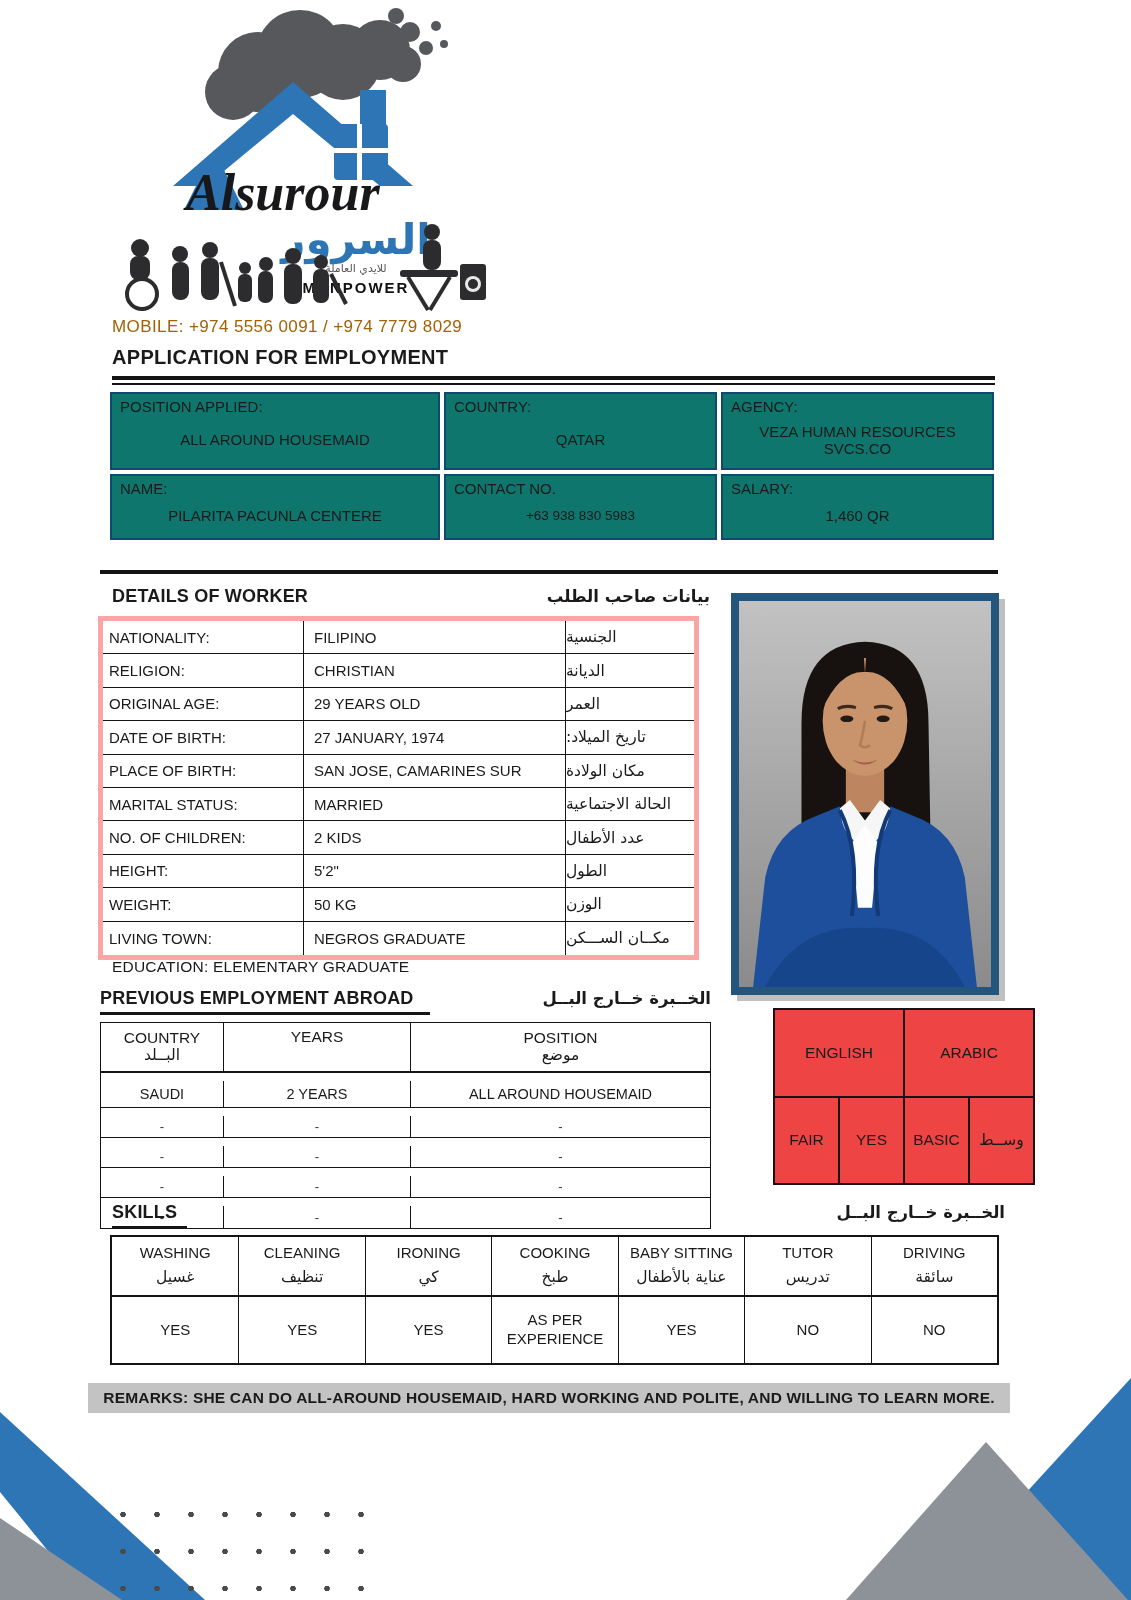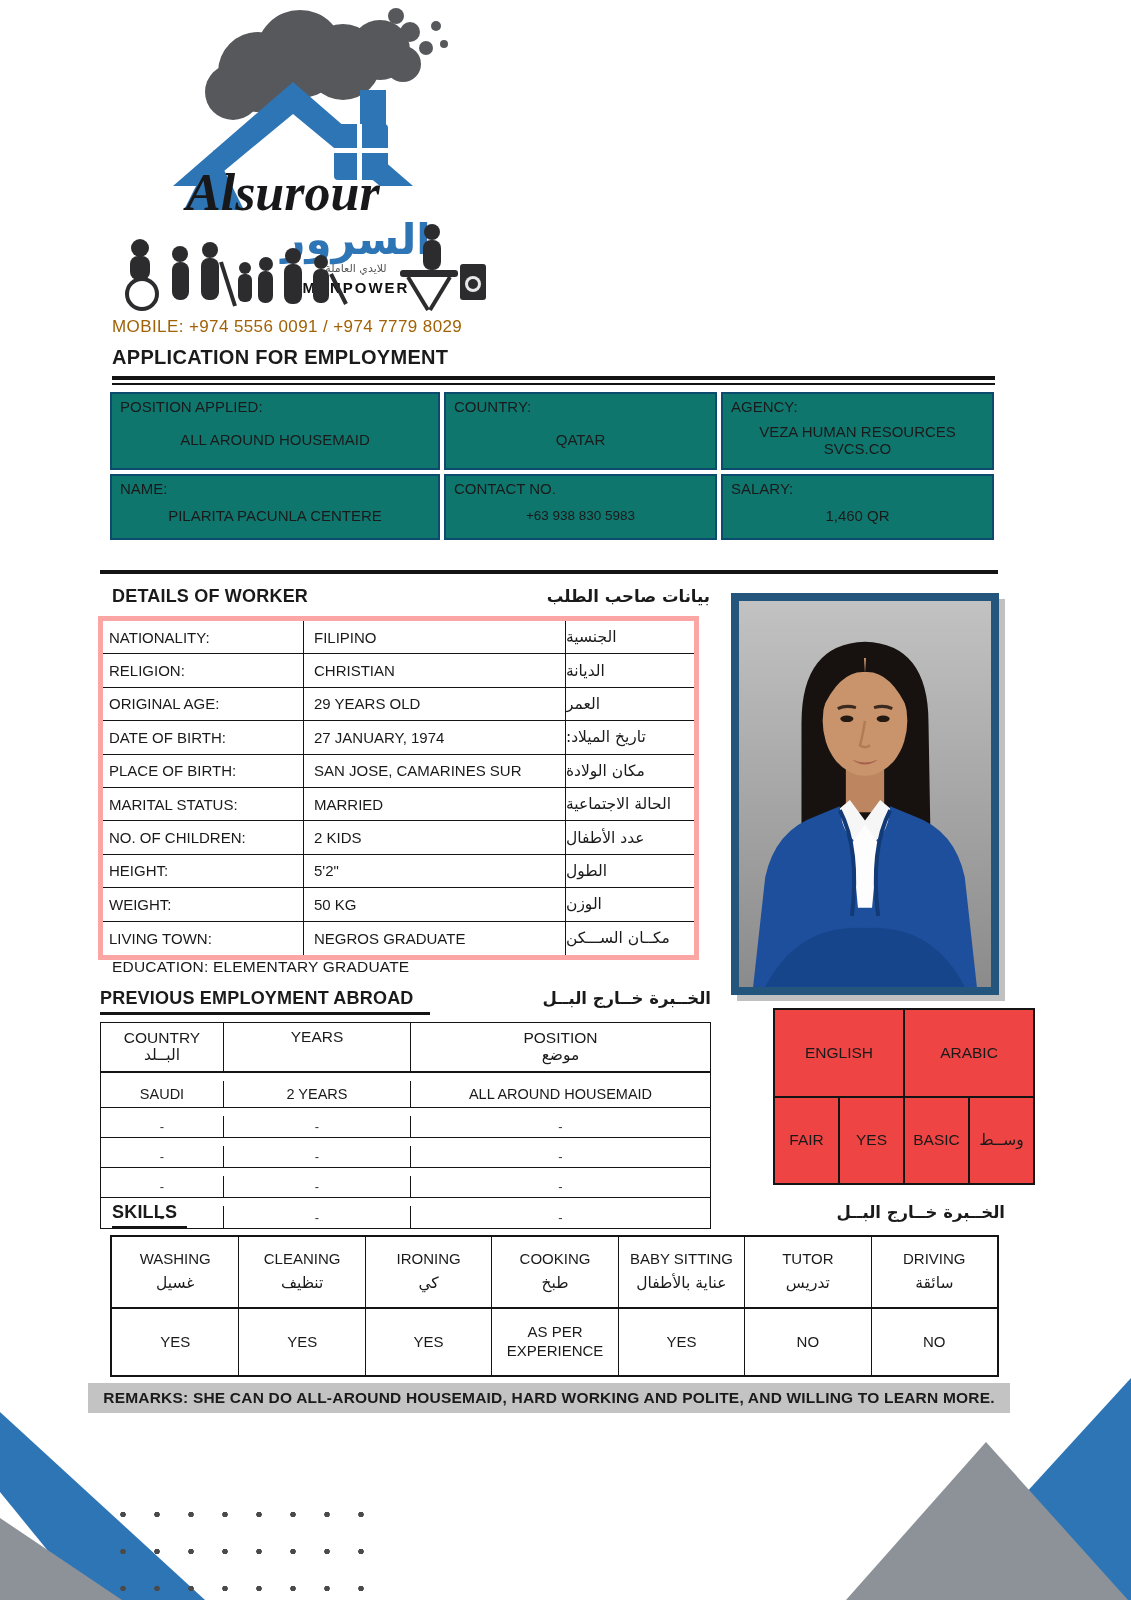--- a/index.html
+++ b/index.html
@@ -76,21 +76,21 @@
 
   
   .skills-head { left:112px; top:1202px; width:893px; display:flex; justify-content:space-between; align-items:baseline; }
   .skills-underline { border-bottom:3.5px solid #141414; padding-bottom:3px; padding-right:10px; }
   .skills-table { left:110px; top:1235px; width:889px; border:2px solid #141414;
     display:grid; grid-template-columns:repeat(7,1fr); background:#fff; }
   .sk-cell { display:flex; flex-direction:column; align-items:center; justify-content:center;
     text-align:center; font-size:15px; line-height:1.25; padding:4px 6px;
     border-left:1.5px solid #141414; }
   .sk-cell:nth-child(7n+1) { border-left:none; }
-  .sk-h { height:72px; border-bottom:2px solid #141414; gap:5px; }
+  .sk-h { height:60px; border-bottom:2px solid #141414; gap:5px; }
   .sk-v { height:66px; }
   .sk-h .ar { font-size:15.5px; }
 
   
   .remarks-bar { left:88px; top:1383px; width:922px; height:30px; background:#c3c3c3;
     display:flex; align-items:center; justify-content:center;
     font-weight:bold; font-size:15.5px; letter-spacing:.2px; z-index:3; }
 
   
   .deco-svg { left:0; top:1360px; width:1131px; height:240px; z-index:1; }

